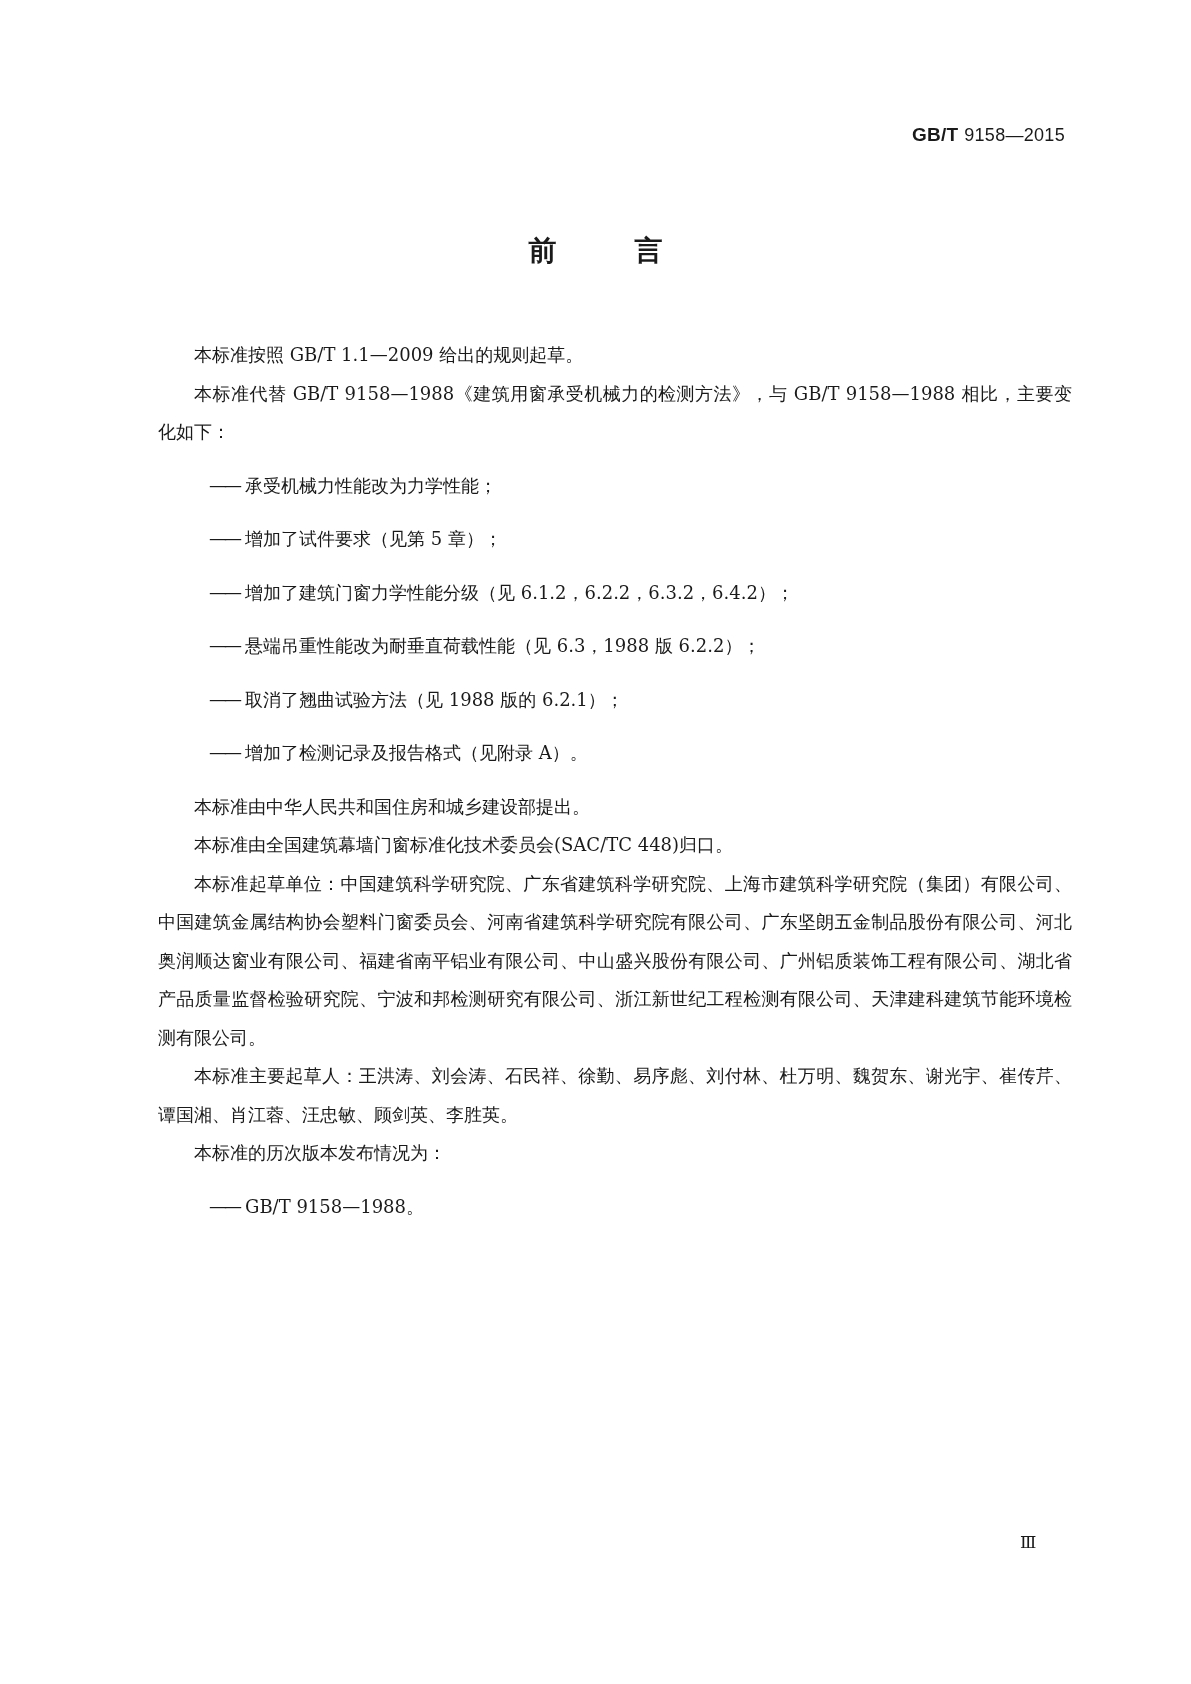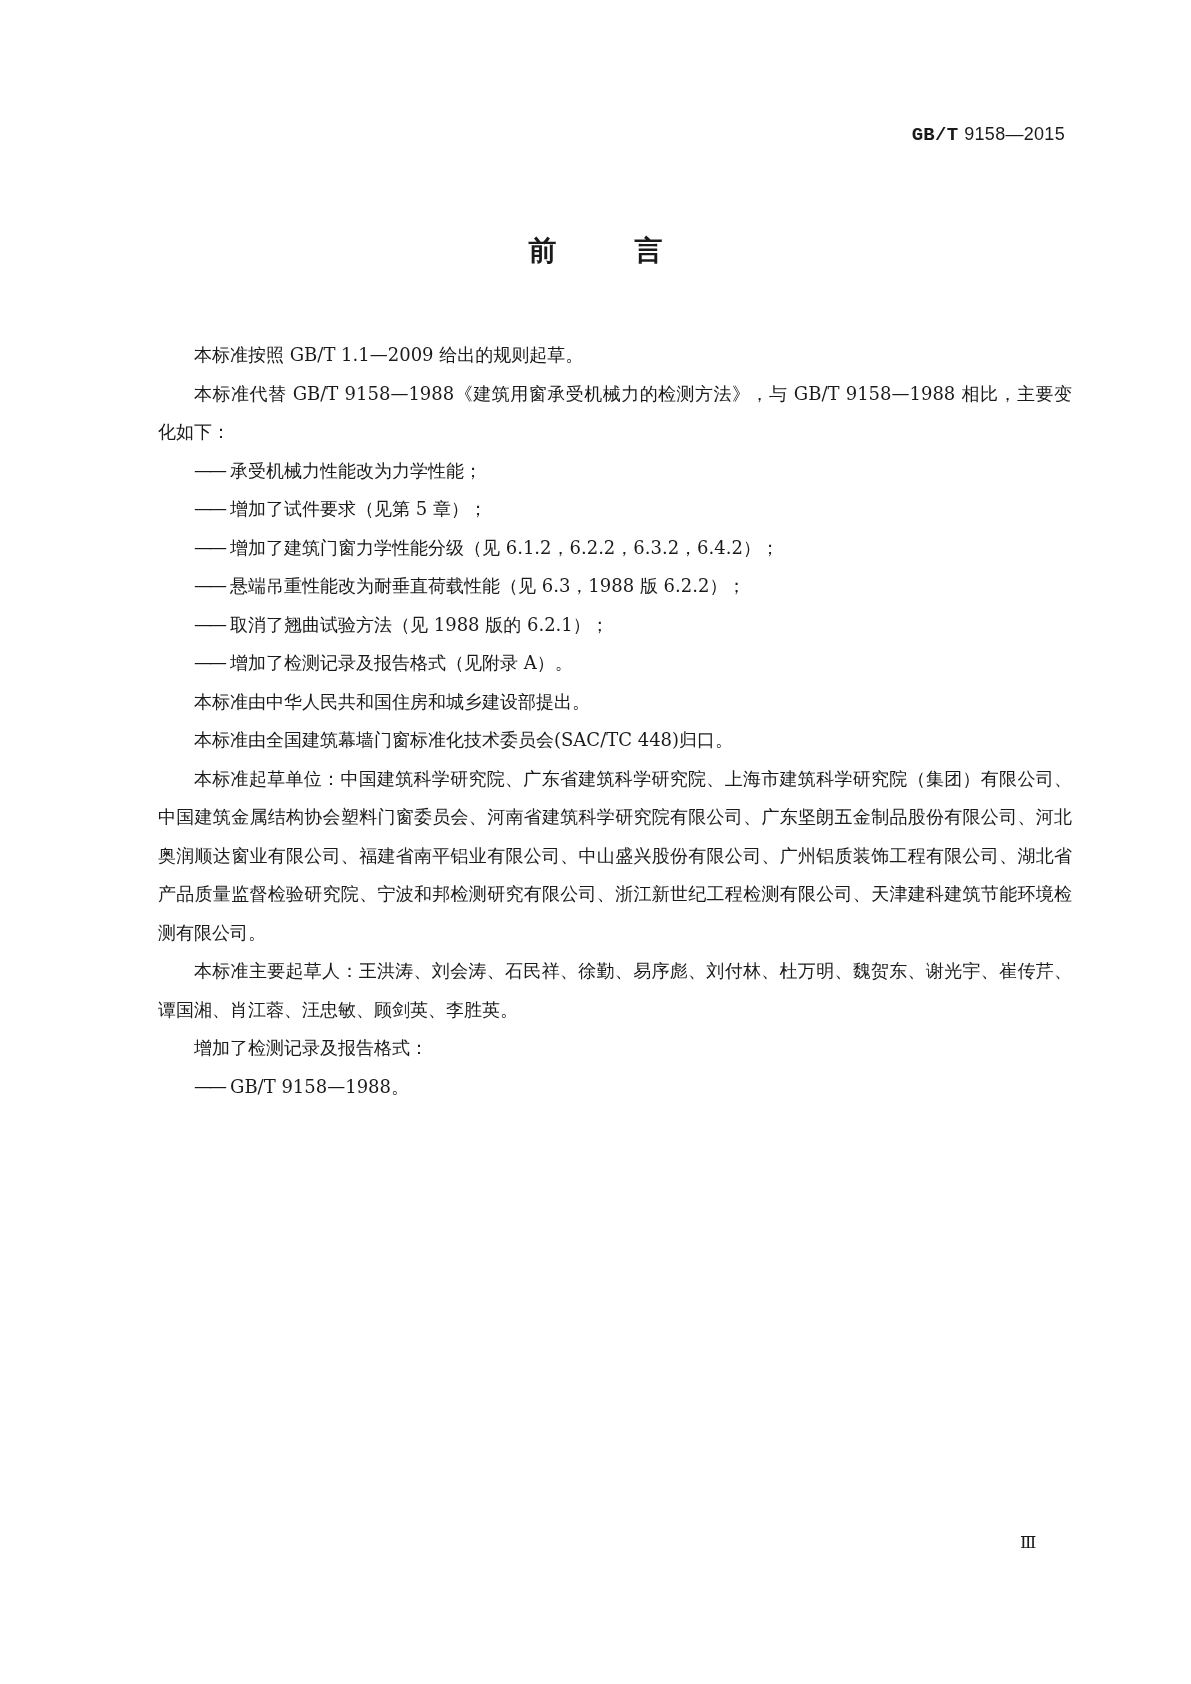--- a/index.html
+++ b/index.html
@@ -1,30 +1,30 @@
 <!DOCTYPE html>
 <html><head>
 <meta charset="utf-8">
 <style>
   html, body { margin: 0; padding: 0; background: #ffffff; }
   body { width: 1191px; height: 1684px; position: relative; overflow: hidden;
          font-family: "DejaVu Serif", "Liberation Serif", serif; color: #1a1a1a; }
   .header-code { position: absolute; top: 124px; right: 126px; font-size: 17px;
                  letter-spacing: 0.3px; }
-  .header-code .gbt { font-family: Liberation Mono, monospace; font-weight: bold; font-size: 19px; }
+  .header-code .gbt { font-family: Liberation Sans, sans-serif; font-weight: bold; font-size: 19px; }
   .header-code .num { font-family: "Liberation Sans", sans-serif; font-size: 18px; }
   .title { position: absolute; top: 232px; left: 0; width: 1191px; text-align: center;
            font-family: Liberation Serif, serif; font-weight: bold; font-size: 28px;
            letter-spacing: 0; }
   .title span { display: inline-block; }
   .title .gap { width: 78px; }
   .content { position: absolute; top: 336px; left: 158px; width: 914px;
              font-size: 18px; line-height: 38.5px; text-align: justify; }
   .para { margin: 0; text-indent: 36px; }
-  .dash-item { margin: 0; padding-left: 36px; }
+  .dash-item { margin: 15px; padding-left: 36px; }
   .dash { display: inline-block; width: 36px; letter-spacing: -3px; }
   .page-num { position: absolute; top: 1532px; left: 1020px; font-size: 17px;
               font-family: "DejaVu Serif", serif; }
 </style>
 </head>
 <body>
 
 <div class="header-code">
   <span class="gbt">GB/T</span>
   <span class="num">9158—2015</span>
@@ -42,17 +42,17 @@
   <p class="dash-item"><span class="dash">——</span><span>增加了试件要求（见第 5 章）；</span></p>
   <p class="dash-item"><span class="dash">——</span><span>增加了建筑门窗力学性能分级（见 6.1.2，6.2.2，6.3.2，6.4.2）；</span></p>
   <p class="dash-item"><span class="dash">——</span><span>悬端吊重性能改为耐垂直荷载性能（见 6.3，1988 版 6.2.2）；</span></p>
   <p class="dash-item"><span class="dash">——</span><span>取消了翘曲试验方法（见 1988 版的 6.2.1）；</span></p>
   <p class="dash-item"><span class="dash">——</span><span>增加了检测记录及报告格式（见附录 A）。</span></p>
 
   <p class="para">本标准由中华人民共和国住房和城乡建设部提出。</p>
   <p class="para">本标准由全国建筑幕墙门窗标准化技术委员会(SAC/TC 448)归口。</p>
   <p class="para">本标准起草单位：中国建筑科学研究院、广东省建筑科学研究院、上海市建筑科学研究院（集团）有限公司、中国建筑金属结构协会塑料门窗委员会、河南省建筑科学研究院有限公司、广东坚朗五金制品股份有限公司、河北奥润顺达窗业有限公司、福建省南平铝业有限公司、中山盛兴股份有限公司、广州铝质装饰工程有限公司、湖北省产品质量监督检验研究院、宁波和邦检测研究有限公司、浙江新世纪工程检测有限公司、天津建科建筑节能环境检测有限公司。</p>
   <p class="para">本标准主要起草人：王洪涛、刘会涛、石民祥、徐勤、易序彪、刘付林、杜万明、魏贺东、谢光宇、崔传芹、谭国湘、肖江蓉、汪忠敏、顾剑英、李胜英。</p>
-  <p class="para">增加了检测记录及报告格式：</p>
+  <p class="para">本标准的历次版本发布情况为：</p>
   <p class="dash-item"><span class="dash">——</span><span>GB/T 9158—1988。</span></p>
 </div>
 
 <div class="page-num">Ⅲ</div>
 
 </body></html>

